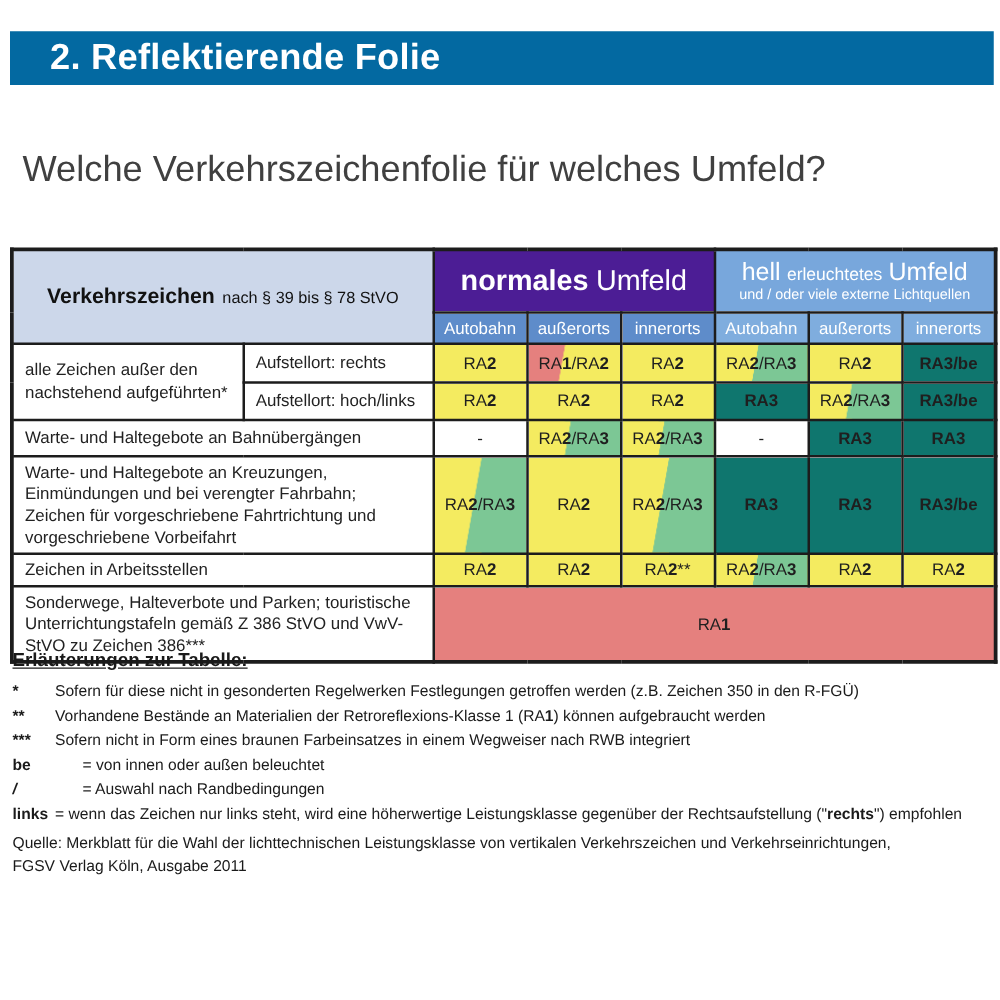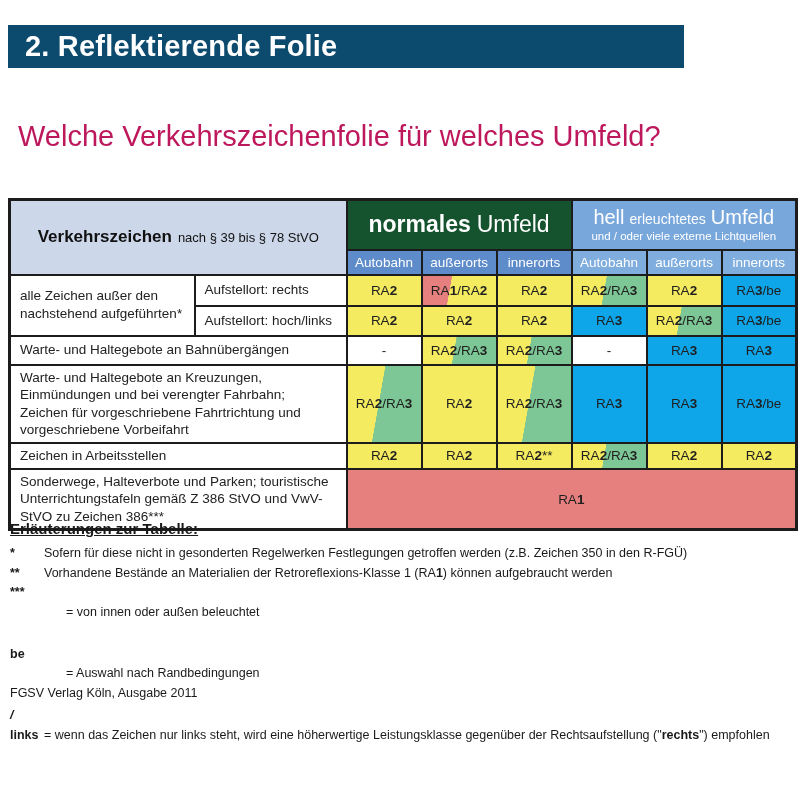--- a/index.html
+++ b/index.html
@@ -1,68 +1,68 @@
 <!DOCTYPE html>
 <html><head>
 <meta charset="utf-8">
 <style>
   html,body{margin:0;padding:0;background:#fff;}
   .page{position:relative;width:800px;height:800px;background:#fff;overflow:hidden;
         font-family:"Liberation Sans",sans-serif;color:#1f1f1f;}
 
   
-  .titlebar{position:absolute;left:8px;top:25px;width:676px;height:43px;background:#0c4a6e;
-            display:flex;align-items:center;box-sizing:border-box;padding-left:17px;}
+  .titlebar{position:absolute;left:8px;top:25px;width:787px;height:43px;background:#0369a1;
+            display:flex;align-items:center;box-sizing:border-box;padding-left:32px;}
   .titlebar h1{margin:0;color:#fff;font-size:29px;font-weight:bold;letter-spacing:.2px;}
 
   
-  .subtitle{position:absolute;left:18px;top:120px;margin:0;font-size:29px;font-weight:400;color:#be185d;}
+  .subtitle{position:absolute;left:18px;top:120px;margin:0;font-size:29px;font-weight:400;color:#404040;}
 
   
   table.ra{position:absolute;left:8px;top:198px;width:787px;border-collapse:collapse;
            table-layout:fixed;border:3px solid #1c1c1c;}
   table.ra th,table.ra td{border:2px solid #1c1c1c;box-sizing:border-box;overflow:hidden;}
   thead th{vertical-align:middle;text-align:center;padding:0 2px;}
   thead tr.hmain{height:50px;}
   thead tr.hsub{height:25px;}
   .corner{background:#ccd7ea;color:#111;}
   .corner .b{font-size:17px;font-weight:bold;}
   .corner .sm{font-size:13px;font-weight:400;margin-left:6px;}
-  .grp-n{background:#14532d;color:#fff;font-size:23px;font-weight:400;}
+  .grp-n{background:#4c1d95;color:#fff;font-size:23px;font-weight:400;}
   .grp-n .b{font-weight:bold;margin-right:6px;}
   .grp-h{background:#78a7dc;color:#fff;}
   .grp-h .l1{font-size:20px;font-weight:400;line-height:22px;}
   .grp-h .l1 .b{font-weight:normal;}
   .grp-h .l1 .sm{font-size:14px;margin:0 5px;}
   .grp-h .l2{font-size:11.5px;font-weight:400;line-height:13px;}
   .sub-n{background:#5e8cca;color:#fff;font-size:13.5px;font-weight:400;}
   .sub-h{background:#7fadde;color:#fff;font-size:13.5px;font-weight:400;}
 
   tbody td.lbl{background:#fff;font-size:13.5px;padding:3px 9px;color:#222;
                text-align:left;vertical-align:middle;line-height:1.3;}
   tbody td.val{text-align:center;vertical-align:middle;font-size:13.5px;color:#1f1f1f;}
   tbody tr:nth-child(1){height:31px;}
   tbody tr:nth-child(2){height:30px;}
   tbody tr:nth-child(3){height:29px;}
   tbody tr:nth-child(4){height:63px;}
   tbody tr:nth-child(5){height:26px;}
   tbody tr:nth-child(6){height:59px;}
   .c-y{background:#f4eb60;}
-  .c-g{background:#0ea5e9;}
+  .c-g{background:#0f766e;font-weight:bold;}
   .c-r{background:#e5807e;}
   .c-w{background:#fff;}
   .c-ry{background:linear-gradient(100deg,#e5807e 37%,#f4eb60 37.5%);}
   .c-yg{background:linear-gradient(100deg,#f4eb60 43%,#7cc795 43.5%);}
 
   
   .fns{position:absolute;left:10px;top:520px;width:782px;color:#1a1a1a;}
   .fns h3{margin:0 0 7px 0;font-size:15px;font-weight:bold;text-decoration:underline;}
   .fn{display:flex;font-size:12.5px;line-height:19.5px;}
   .fn .mk{flex:0 0 auto;min-width:34px;font-weight:bold;}
-  .fn .mk.wide{min-width:56px;margin-top:42px;}
+  .fn .mk.wide{min-width:56px;}
   .fn .mk.slash{font-style:italic;}
   .fn .tx b{font-weight:bold;}
 
   
   .source{position:absolute;left:10px;top:652px;font-size:12.5px;line-height:19px;color:#1a1a1a;}
 </style>
 </head>
 <body>
 
 <div class="page">
@@ -168,34 +168,35 @@
         <div class="fn">
           <span class="mk">*</span>
           <span class="tx">Sofern für diese nicht in gesonderten Regelwerken Festlegungen getroffen werden (z.B. Zeichen 350 in den R-FGÜ)</span>
         </div>
         <div class="fn">
           <span class="mk">**</span>
           <span class="tx">Vorhandene Bestände an Materialien der Retroreflexions-Klasse 1 (RA<b>1</b>) können aufgebraucht werden</span>
         </div>
         <div class="fn">
           <span class="mk">***</span>
+          <span class="tx">Sofern nicht in Form eines braunen Farbeinsatzes in einem Wegweiser nach RWB integriert</span>
         </div>
         <div class="fn">
           <span class="mk wide">be</span>
           <span class="tx">= von innen oder außen beleuchtet</span>
         </div>
         <div class="fn">
           <span class="mk wide slash">/</span>
           <span class="tx">= Auswahl nach Randbedingungen</span>
         </div>
         <div class="fn">
           <span class="mk">links</span>
           <span class="tx">= wenn das Zeichen nur links steht, wird eine höherwertige Leistungsklasse gegenüber der Rechtsaufstellung ("<b>rechts</b>") empfohlen</span>
         </div>
       </div>
   </section>
 
   <p class="source">
-    <br>
+    <span>Quelle: Merkblatt für die Wahl der lichttechnischen Leistungsklasse von vertikalen Verkehrszeichen und Verkehrseinrichtungen,</span><br>
     <span>FGSV Verlag Köln, Ausgabe 2011</span>
   </p>
 
 </div>
 
 </body></html>

